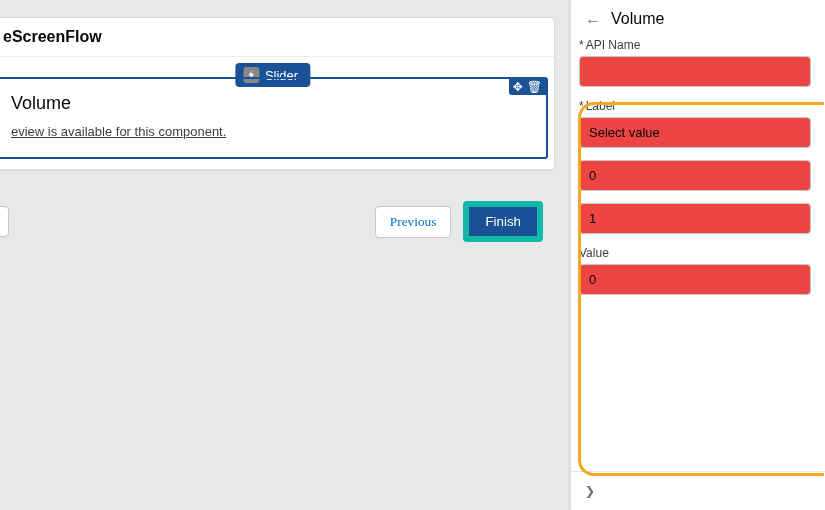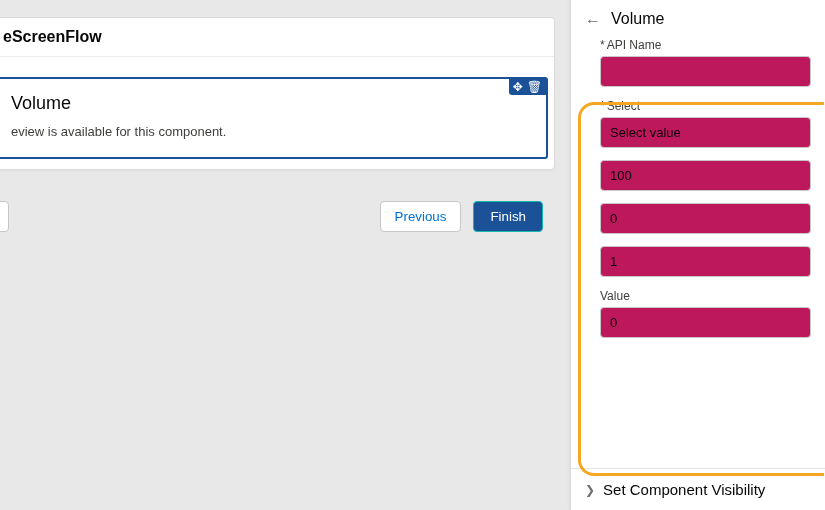--- a/index.html
+++ b/index.html
@@ -75,21 +75,21 @@
     top: 0; right: 0;
     background: #1b5297;
     color: #fff;
     display: flex;
     gap: 4px;
     padding: 2px 4px;
     border-bottom-left-radius: 3px;
   }
   .sel-handles span { font-size: 12px; line-height: 1; cursor: pointer; }
   .comp-title { font-size: 18px; color: #080707; margin-bottom: 10px; }
-  .comp-note { font-size: 13px; color: #3e3e3c; }
+  .comp-note { font-size: 13px; color: #3e3e3c; text-decoration: underline; }
   .footer-buttons {
     position: absolute;
     left: -10px; top: 195px;
     width: 565px;
     display: flex;
     align-items: center;
     justify-content: flex-end;
     gap: 12px;
     padding: 6px 12px;
   }
@@ -102,24 +102,25 @@
     padding: 7px 10px;
     color: #0070d2;
   }
   .btn-outline {
     background: #fff;
     border: 1px solid #c9c7c5;
     border-radius: 4px;
     padding: 7px 14px;
     color: #0070d2;
     cursor: pointer;
+    font-family: Liberation Serif, serif;
   }
   .btn-primary {
     background: #1b5297;
-    border: 1px solid #14b8a6;
+    border: 6px solid #14b8a6;
     color: #fff;
     border-radius: 4px;
     padding: 7px 16px;
     cursor: pointer;
   }
   
   .side-panel {
     position: absolute;
     right: 0; top: 0;
     width: 255px; height: 510px;
@@ -128,32 +129,32 @@
     box-shadow: -1px 0 3px rgba(0,0,0,0.05);
   }
   .side-header {
     display: flex;
     align-items: center;
     gap: 10px;
     padding: 10px 14px 6px 14px;
   }
   .side-header .back { font-size: 16px; color: #706e6b; cursor: pointer; }
   .side-header .title { font-size: 16px; color: #080707; }
-  .side-body { padding: 4px 14px 0 29px; }
+  .side-body { padding: 4px 14px 0 8px; }
   .field { margin-bottom: 12px; }
   .field-label { font-size: 12px; color: #3e3e3c; margin-bottom: 4px; display: block; }
   .req::before { content: "*"; color: #3e3e3c; margin-right: 2px; }
   .field input {
     width: 100%;
     border: 1px solid #c9c7c5;
     border-radius: 4px;
     padding: 7px 9px;
     font-size: 13px;
     color: #080707;
-    background: #be185d;
+    background: #ef4444;
   }
   .field input::placeholder { color: #969492; }
   .highlight-box {
     position: absolute;
     left: 578px;
     top: 102px;
     width: 246px;
     height: 374px;
     border: 3px solid #f5a623;
     border-right: 0;
@@ -176,20 +177,28 @@
   }
   .accordion .chev { color: #706e6b; font-size: 12px; }
 </style>
 </head>
 <body>
 
 <div class="main-area">
   <div class="canvas-panel">
     <div class="canvas-header">eScreenFlow</div>
     <div class="component-wrap">
+      <div class="slider-pill">
+        <span class="pill-icon">
+          <svg width="10" height="10" viewBox="0 0 24 24" fill="#fff">
+              <path d="M13 2 L5 14 L11 14 L9 22 L19 9 L12 9 Z"></path>
+            </svg>
+        </span>
+        <span>Slider</span>
+      </div>
       <div class="selected-component">
         <div class="sel-handles">
           <span>✥</span>
           <span>🗑</span>
         </div>
         <div class="comp-title">Volume</div>
         <div class="comp-note">eview is available for this component.</div>
       </div>
     </div>
   </div>
@@ -206,26 +215,25 @@
     <span class="title">Volume</span>
   </div>
   <div class="side-body">
 
     <div class="field">
       <label class="field-label req">API Name</label>
       <input type="text" value="" style="">
     </div>
 
     <div class="field">
-      <label class="field-label req">Select</label>
+      <label class="field-label req">Label</label>
       <input type="text" value="Select value" style="">
     </div>
 
     <div class="field">
-      <input type="text" value="100" style="">
     </div>
 
     <div class="field">
       <input type="text" value="0" style="">
     </div>
 
     <div class="field">
     </div>
 
     <div class="field">
@@ -234,17 +242,16 @@
 
     <div class="field">
       <label class="field-label">Value</label>
       <input type="text" value="0" style="">
     </div>
 
   </div>
 
   <div class="accordion">
     <span class="chev">❯</span>
-    <span>Set Component Visibility</span>
   </div>
 </div>
 
 <div class="highlight-box"></div>
 
 </body></html>

